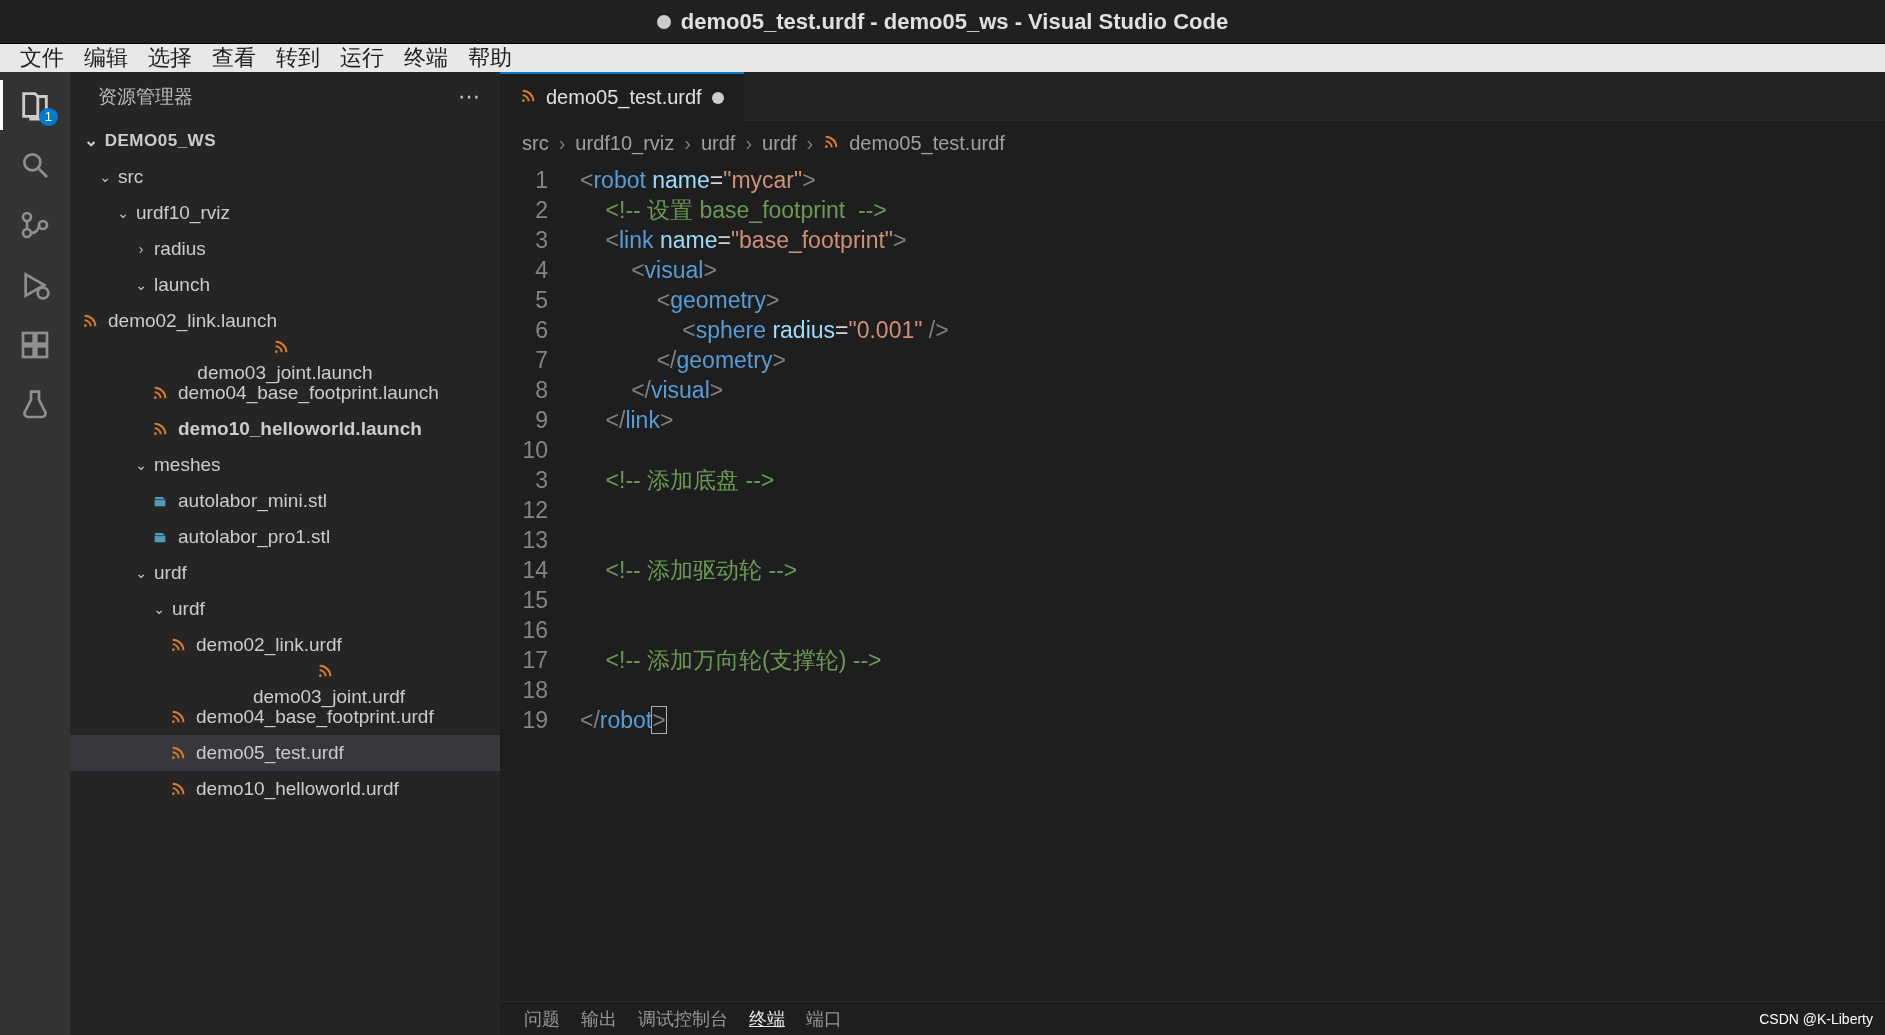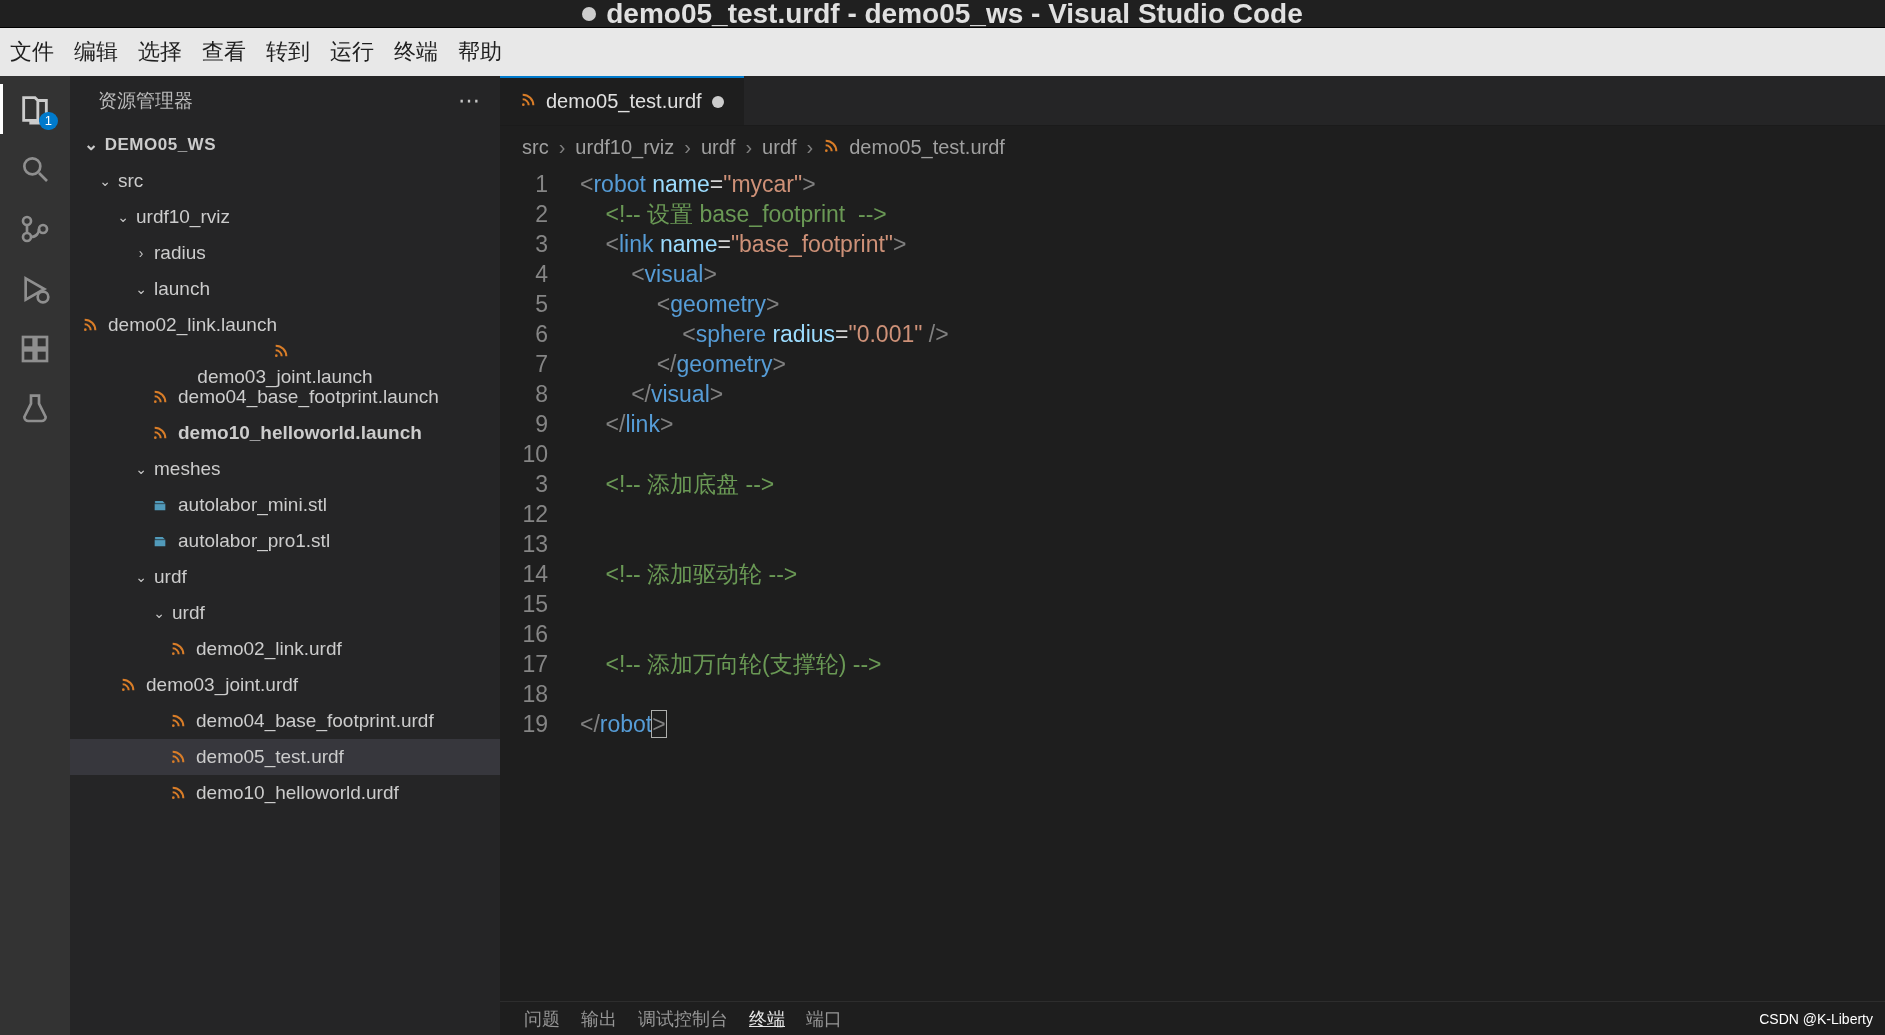--- a/index.html
+++ b/index.html
@@ -1,19 +1,19 @@
 <!DOCTYPE html>
 <html><head>
 <meta charset="utf-8">
 <style>
 * { margin:0; padding:0; box-sizing:border-box; font-family:"Segoe UI",Arial,sans-serif; }
 body { background:#1e1e1e; color:#cccccc; width:1885px; height:1035px; overflow:hidden; display:flex; flex-direction:column; }
-.titlebar { height:28px; background:#202020; display:flex; align-items:center; justify-content:center; color:#e0e0e0; font-size:28px; font-weight:600; border-bottom:1px solid #000; }
+.titlebar { height:44px; background:#202020; display:flex; align-items:center; justify-content:center; color:#e0e0e0; font-size:22px; font-weight:600; border-bottom:1px solid #000; }
 .titlebar .dot{ width:14px; height:14px; background:#cccccc; border-radius:50%; margin-right:10px; }
-.menubar { height:48px; background:#e8e8e8; display:flex; align-items:center; padding:0 10px; font-size:22px; color:#1f1f1f; gap:20px; }
+.menubar { height:28px; background:#e8e8e8; display:flex; align-items:center; padding:0 20px; font-size:22px; color:#1f1f1f; gap:20px; }
 .menubar span{ cursor:default; }
 .main { flex:1; display:flex; min-height:0; background:#252526; }
 .activitybar { width:70px; background:#333333; display:flex; flex-direction:column; align-items:center; padding-top:16px; gap:26px; }
 .activitybar .abicon { width:34px; height:34px; display:flex; align-items:center; justify-content:center; position:relative; opacity:0.6; }
 .activitybar .abicon.active{ opacity:1; }
 .activitybar .abicon.active::before{ content:""; position:absolute; left:-18px; top:-8px; bottom:-8px; width:3px; background:#fff; }
 .activitybar svg{ stroke:#cccccc; fill:none; stroke-width:2; }
 .badge{ position:absolute; bottom:-4px; right:-6px; background:#007acc; color:#fff; border-radius:10px; font-size:13px; padding:0 6px; line-height:18px; }
 .sidebar { width:430px; background:#252526; display:flex; flex-direction:column; font-size:18px; }
 .sb-header{ display:flex; align-items:center; justify-content:space-between; padding:12px 18px 12px 28px; font-size:19px; color:#bbbbbb; }
@@ -203,21 +203,21 @@
         </div>
         <div class="row" style="padding-left: 98px;">
           <span class="ficon rss">
             <svg width="16" height="16" viewBox="0 0 24 24" fill="none" stroke="#d97d28" stroke-width="3">
               <path d="M4 4a16 16 0 0116 16M4 11a9 9 0 019 9"></path>
               <circle cx="5" cy="19" r="2" fill="#d97d28" stroke="none"></circle>
             </svg>
           </span>
           <span>demo02_link.urdf</span>
         </div>
-        <div class="row" style="padding-left: 48px;">
+        <div class="row" style="padding-left: 98px; flex-direction: column;">
           <span class="ficon rss">
             <svg width="16" height="16" viewBox="0 0 24 24" fill="none" stroke="#d97d28" stroke-width="3">
               <path d="M4 4a16 16 0 0116 16M4 11a9 9 0 019 9"></path>
               <circle cx="5" cy="19" r="2" fill="#d97d28" stroke="none"></circle>
             </svg>
           </span>
           <span>demo03_joint.urdf</span>
         </div>
         <div class="row" style="padding-left: 98px;">
           <span class="ficon rss">

